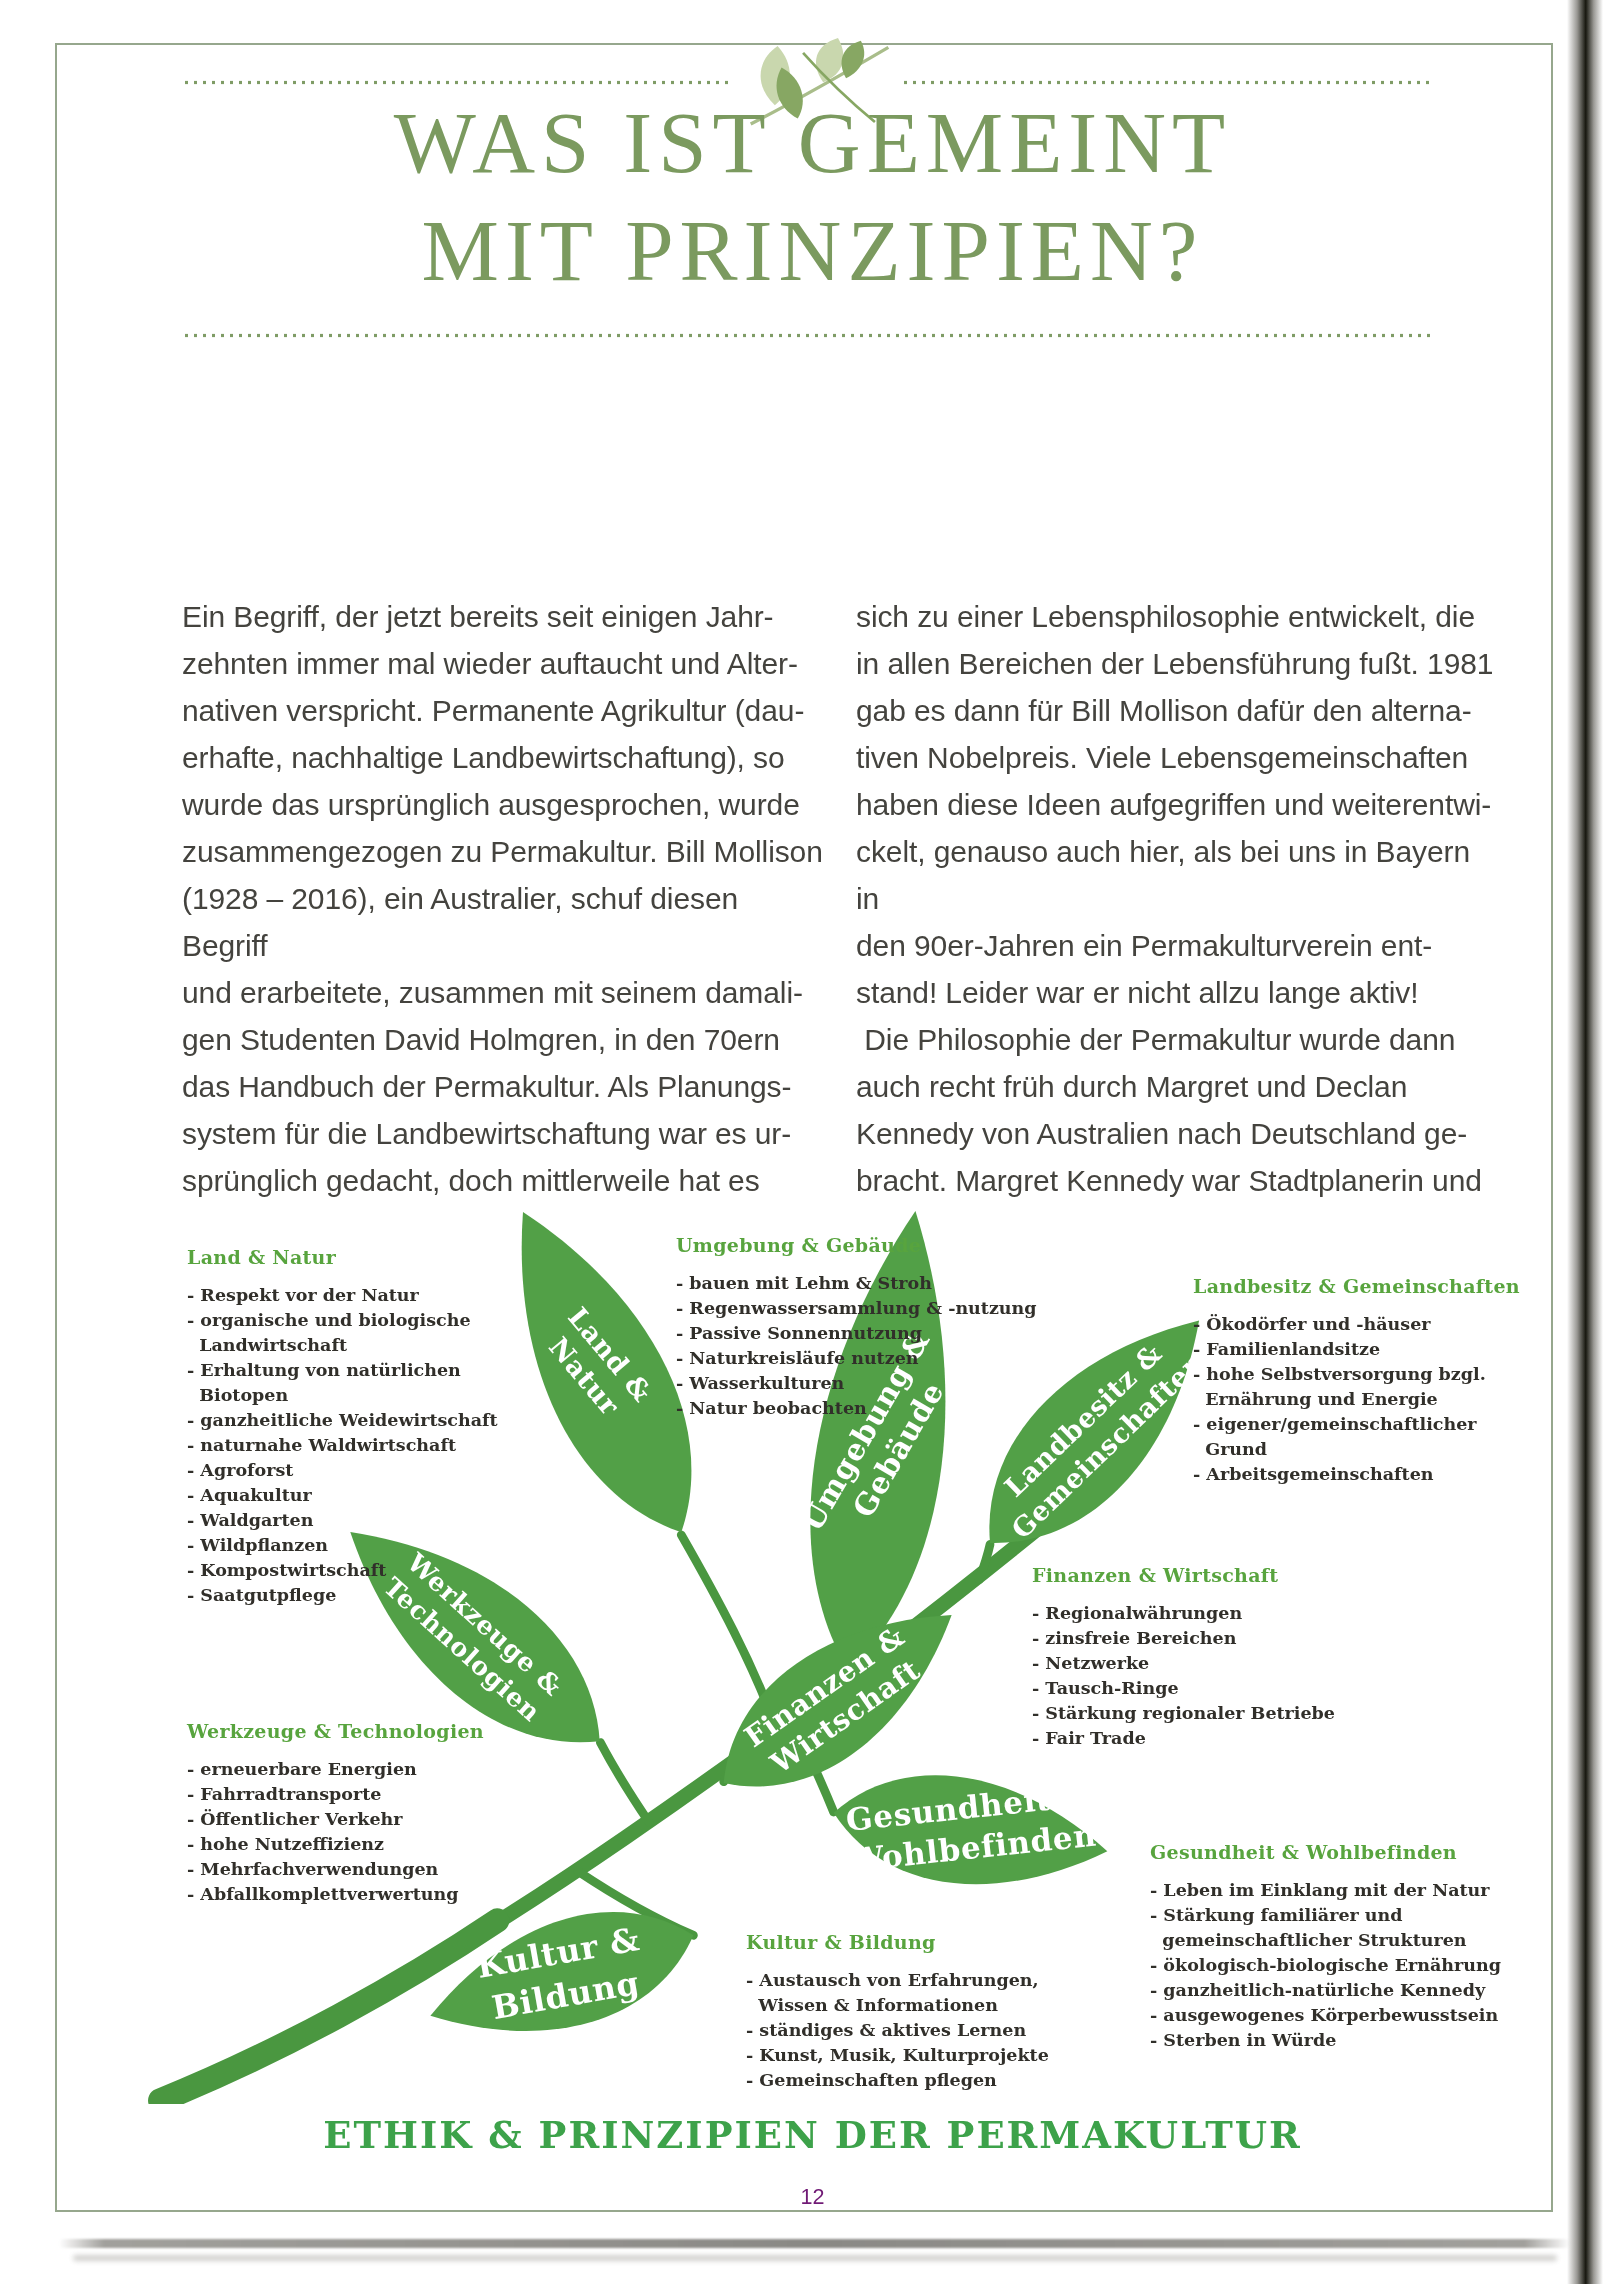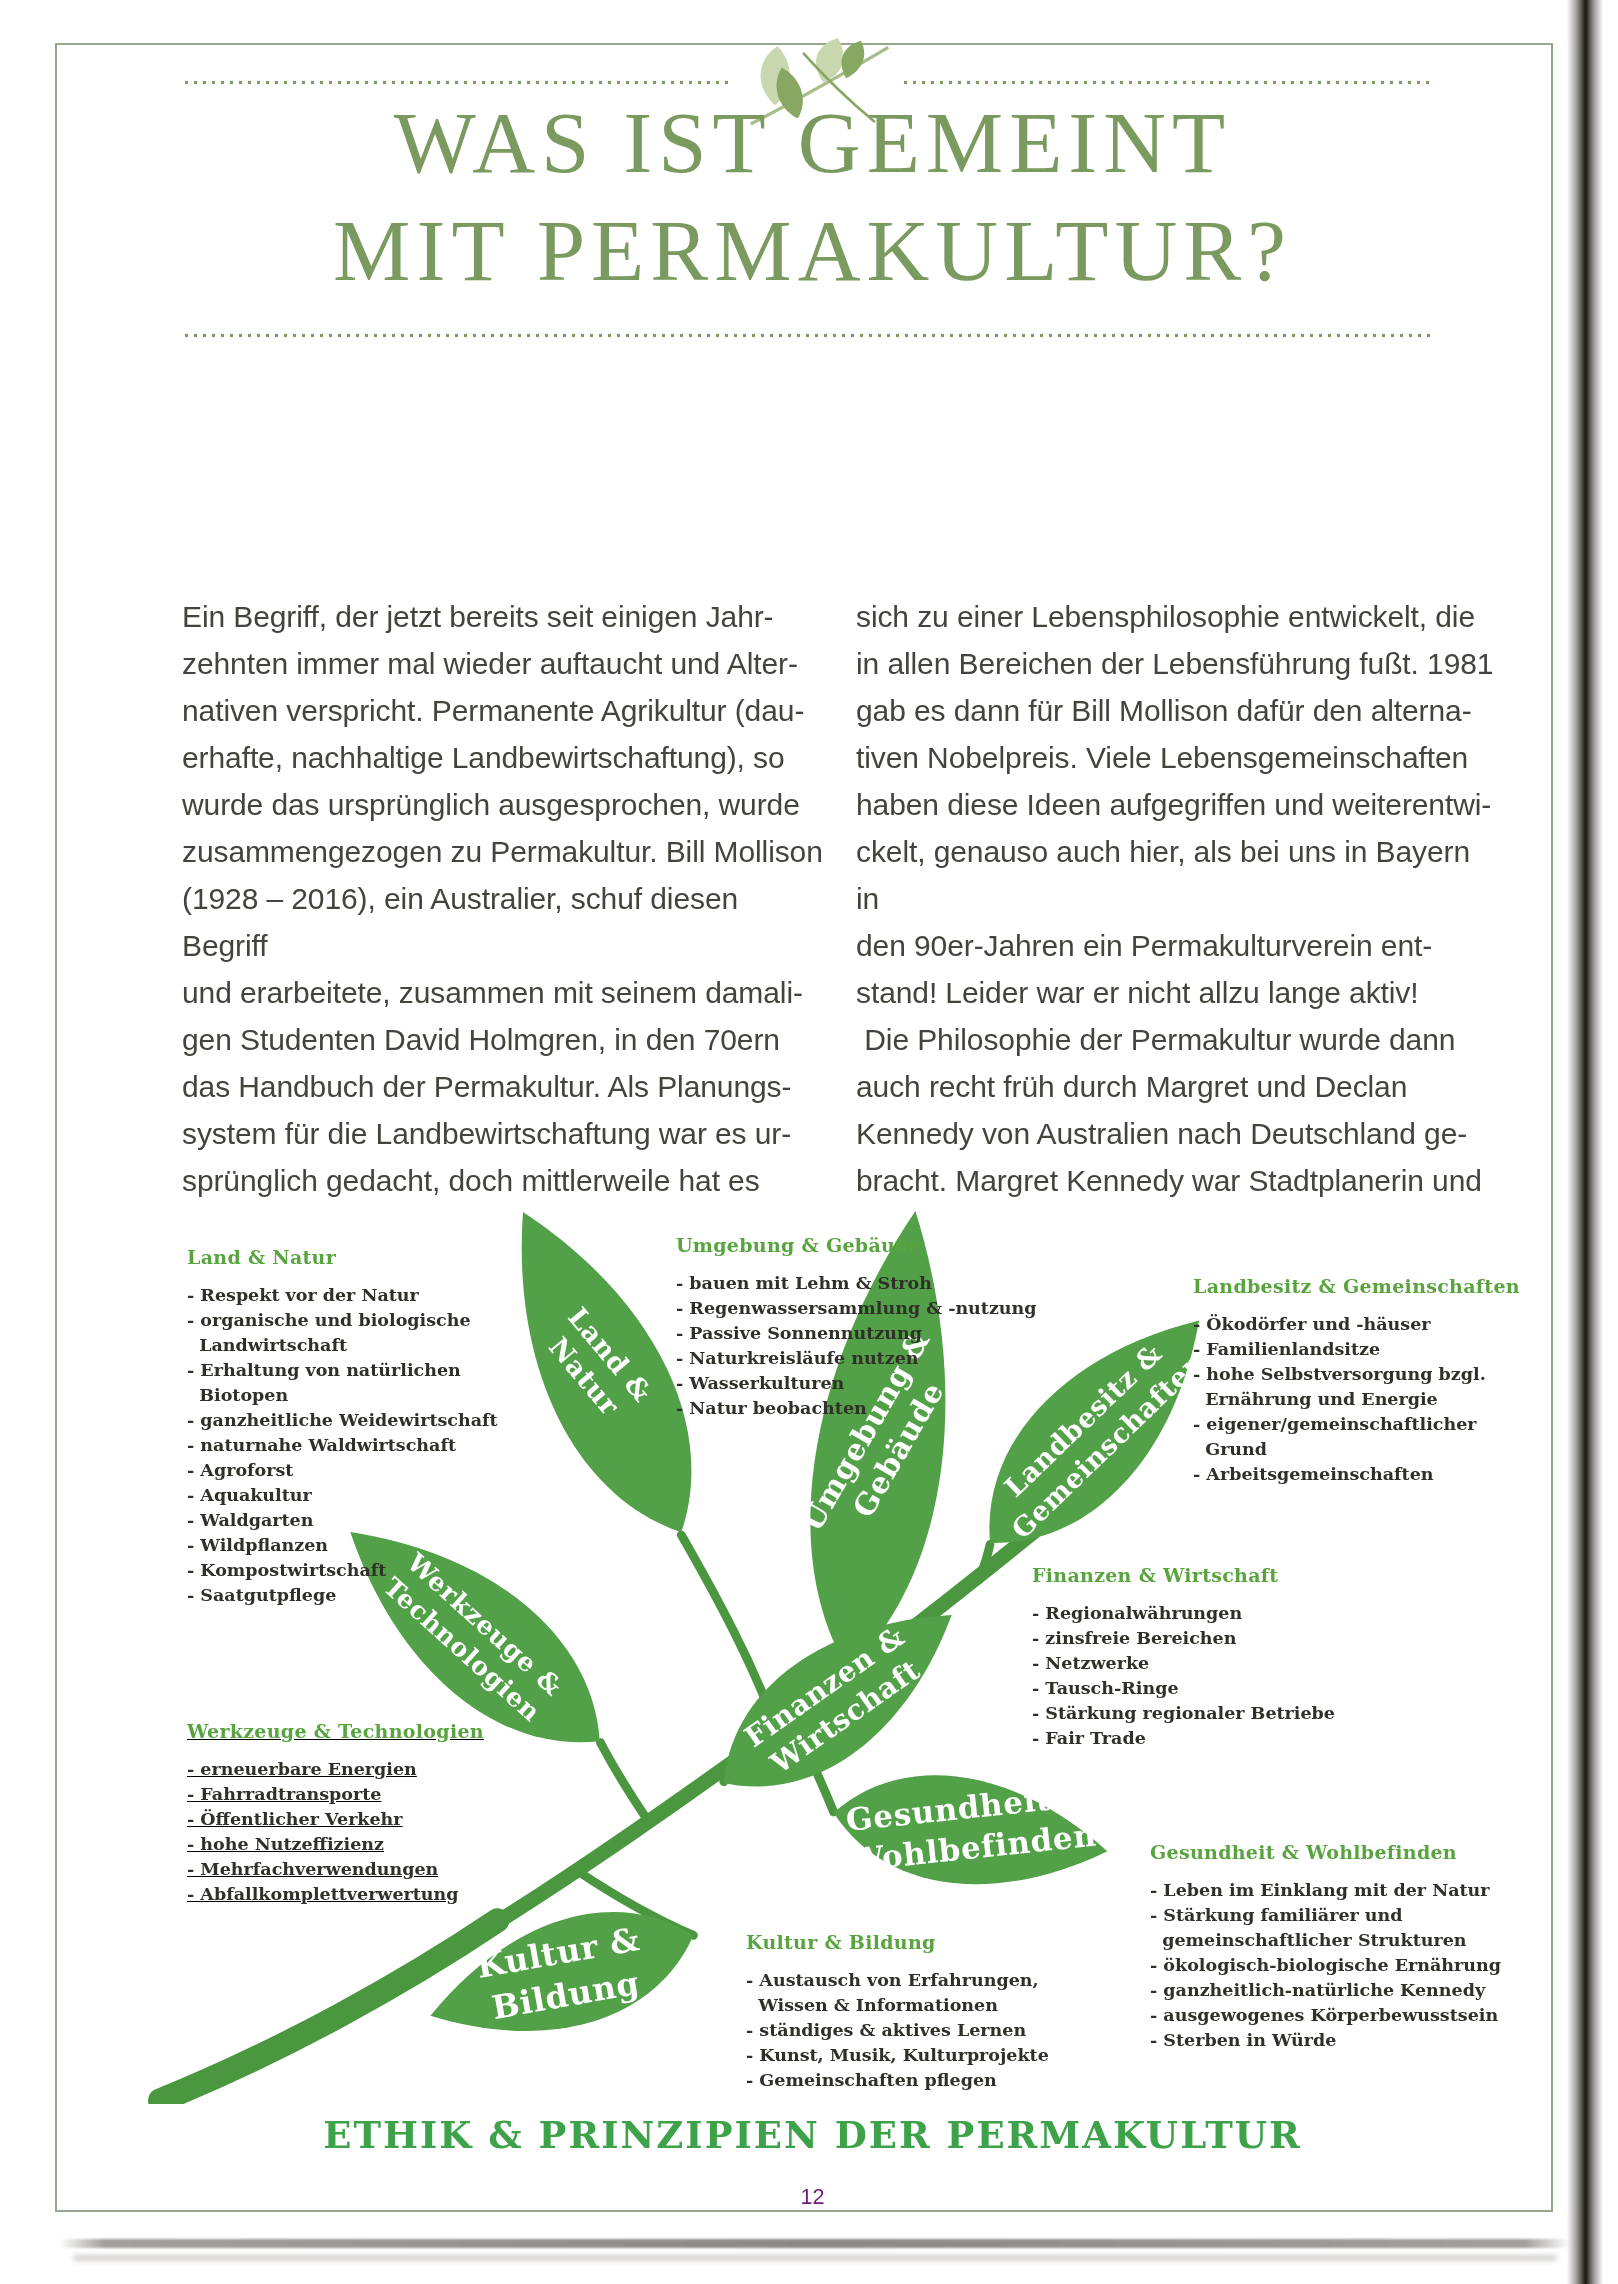--- a/index.html
+++ b/index.html
@@ -28,21 +28,21 @@
   
   .cat{position:absolute;}
   .cat-heading{font-family:"DejaVu Serif",serif;font-weight:700;font-size:19px;
                color:#58a43e;letter-spacing:0.3px;margin:0 0 15px 0;}
   .cat-items{font-family:"DejaVu Serif",serif;font-weight:700;font-size:17.5px;line-height:25px;
              color:#312f2a;white-space:pre-wrap;}
   #cat0{left:175px;top:1246px;width:337px;}
   #cat1{left:664px;top:1234px;width:378px;}
   #cat2{left:1181px;top:1275px;width:344px;}
   #cat3{left:1020px;top:1564px;width:324px;}
-  #cat4{left:175px;top:1720px;width:324px;text-decoration:underline;}
+  #cat4{left:175px;top:1720px;width:324px;}
   #cat5{left:1138px;top:1841px;width:388px;}
   #cat6{left:734px;top:1931px;width:337px;}
   
   #branch-svg{position:absolute;left:101px;top:1160px;}
   .leafText{font-family:"DejaVu Serif",serif;font-weight:700;fill:#ffffff;letter-spacing:1px;}
   
   #ethik{position:absolute;left:62px;top:2113px;width:1477px;text-align:center;
          font-family:"DejaVu Serif",serif;font-weight:700;font-size:37px;
          letter-spacing:2px;color:#3da24a;white-space:nowrap;}
   #pagenum{position:absolute;left:62px;top:2184px;width:1477px;text-align:center;
@@ -72,21 +72,21 @@
     <path fill="#c9d7ae" d="M138 66 C 118 38 126 10 160 0 C 176 28 168 54 138 66 Z"></path>
     <path d="M215 125 C 175 92 140 58 108 22" stroke="#87a763" stroke-width="4" fill="none"></path>
     <path fill="#87a763" d="M100 120 C 70 104 60 72 76 44 C 106 60 116 94 100 120 Z"></path>
     <path fill="#87a763" d="M172 60 C 158 36 166 12 194 4 C 206 26 196 48 172 60 Z"></path>
   </svg>
 
   <div class="dots" id="dots-top-left"></div>
   <div class="dots" id="dots-top-right"></div>
 
   <div class="title-line" id="title1">WAS IST GEMEINT</div>
-  <div class="title-line" id="title2">MIT PERMAKULTUR?</div>
+  <div class="title-line" id="title2">MIT PRINZIPIEN?</div>
 
   <div class="dots" id="dots-title-bottom"></div>
 
   <div class="col" id="col-left">Ein Begriff, der jetzt bereits seit einigen Jahr-
 zehnten immer mal wieder auftaucht und Alter-
 nativen verspricht. Permanente Agrikultur (dau-
 erhafte, nachhaltige Landbewirtschaftung), so
 wurde das ursprünglich ausgesprochen, wurde
 zusammengezogen zu Permakultur. Bill Mollison
 (1928 – 2016), ein Australier, schuf diesen Begriff

